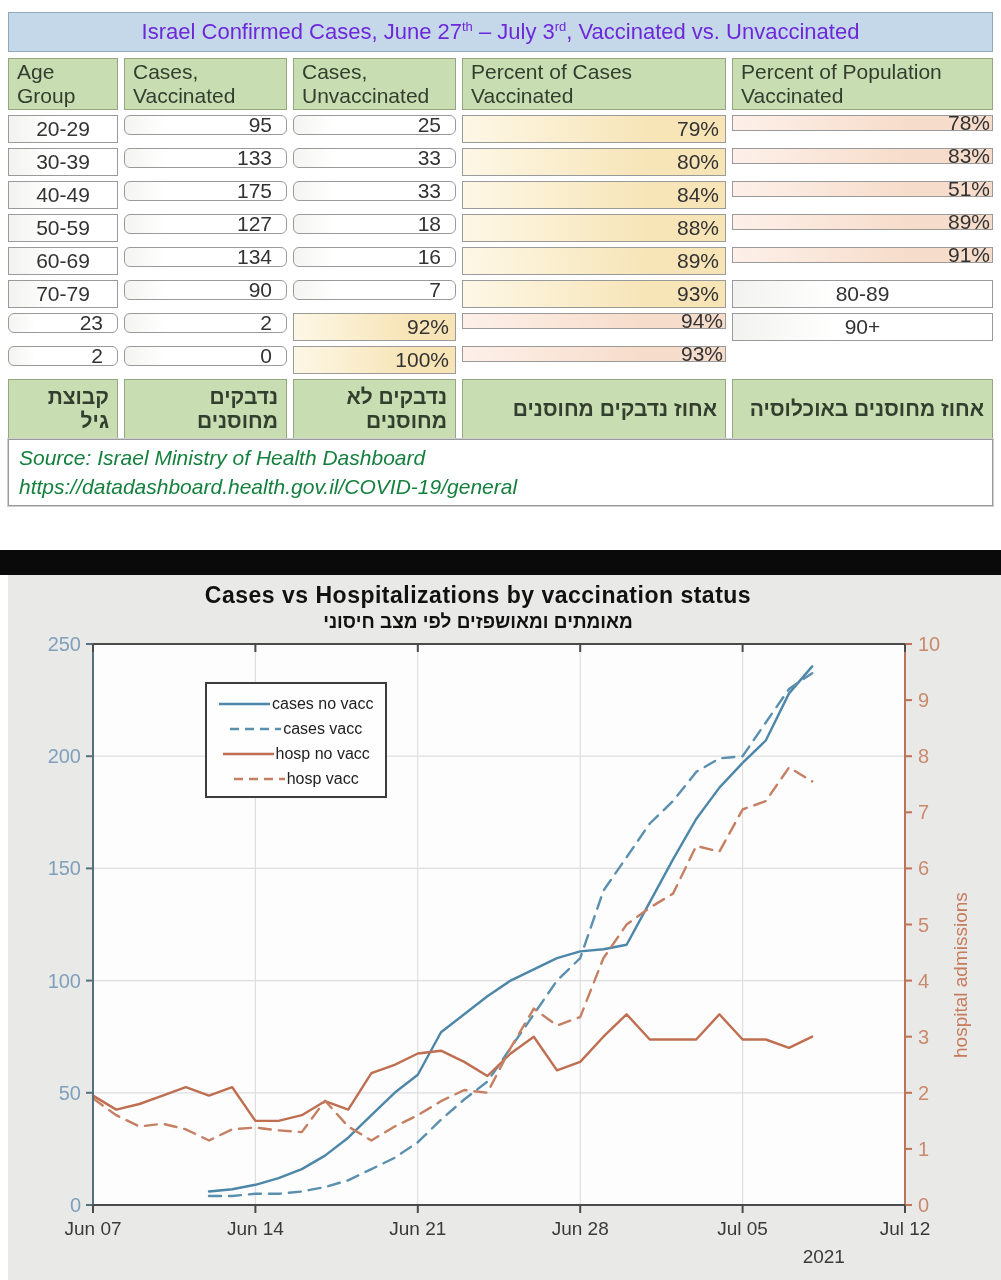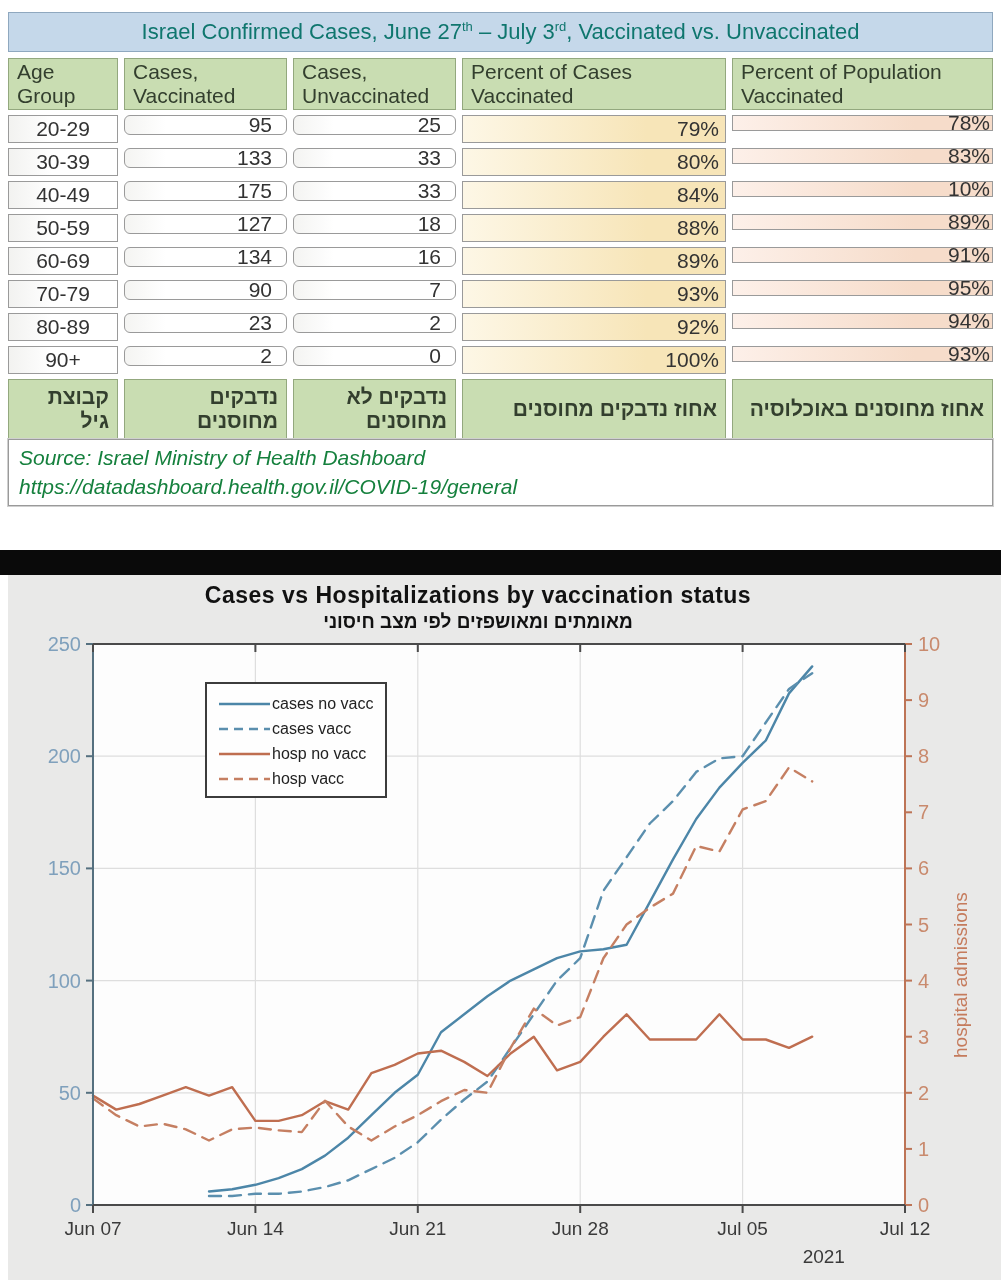--- a/index.html
+++ b/index.html
@@ -1,20 +1,20 @@
 <!DOCTYPE html>
 <html><head>
 <meta charset="utf-8">
 <style>
   html,body{margin:0;padding:0;background:#fff;}
   .page{position:relative;width:1001px;height:1280px;overflow:hidden;background:#fff;
         font-family:"Liberation Sans","DejaVu Sans",sans-serif;color:#333;}
   
   .table-wrap{position:absolute;left:8px;top:12px;width:985px;}
-  .band{box-sizing:border-box;border:1px solid #8fa8bf;background:#c5d8ea;color:#0f766e;
+  .band{box-sizing:border-box;border:1px solid #8fa8bf;background:#c5d8ea;color:#6d28d9;
         text-align:center;font-size:22px;padding:6px 4px;margin-bottom:6px;}
   .band .sup{font-size:13px;vertical-align:super;}
   .tgrid{display:grid;grid-template-columns:110px 163px 163px 264px 1fr;
          column-gap:6px;row-gap:5px;}
   .cell{box-sizing:border-box;border:1px solid #9a9a9a;font-size:21px;line-height:1.15;
         padding:2px 8px;background:#fff;overflow:hidden;}
   .hcell{background:#c9ddb2;border-color:#93a87e;color:#333f2e;height:52px;
          display:flex;flex-direction:column;justify-content:center;}
   .c-age{text-align:right;background:linear-gradient(90deg,#f2f2f0,#ffffff 40%);height:28px;
          display:flex;align-items:center;justify-content:center;}
@@ -35,21 +35,21 @@
   
   .chart-panel{position:absolute;left:8px;top:575px;width:993px;height:789px;background:#e9e9e8;padding-left:38px;}
   .chart-title{position:absolute;left:0;top:7px;width:940px;text-align:center;
                font-size:23px;font-weight:bold;color:#111;letter-spacing:0.5px;}
   .chart-subtitle{position:absolute;left:0;top:36px;width:940px;text-align:center;direction:rtl;
                font-size:19px;font-weight:bold;color:#111;}
   #chart-svg{position:absolute;left:0;top:0;}
   #chart-svg text{font-family:"Liberation Sans","DejaVu Sans",sans-serif;}
   .legend{position:absolute;left:197px;top:107px;background:#fefefe;border:2px solid #3c3c3c;
           padding:7px 12px 5px 10px;}
-  .legend-item{display:flex;align-items:center;height:25px;}
+  .legend-item{display:flex;align-items:center;height:25px;justify-content:center;}
   .legend-item span{font-size:16px;color:#222;white-space:nowrap;}
   .ylabel-right{position:absolute;left:938px;top:215px;height:370px;width:30px;
           display:flex;align-items:center;justify-content:center;
           writing-mode:vertical-rl;transform:rotate(180deg);
           color:#c57b5c;font-size:19px;}
 </style>
 </head>
 <body>
 
 <div class="page">
@@ -89,36 +89,35 @@
         <div class="cell c-pctp">78%</div>
         <div class="cell c-age">30-39</div>
         <div class="cell c-num">133</div>
         <div class="cell c-num">33</div>
         <div class="cell c-pcts">80%</div>
         <div class="cell c-pctp">83%</div>
         <div class="cell c-age">40-49</div>
         <div class="cell c-num">175</div>
         <div class="cell c-num">33</div>
         <div class="cell c-pcts">84%</div>
-        <div class="cell c-pctp">10%</div>
+        <div class="cell c-pctp">51%</div>
         <div class="cell c-age">50-59</div>
         <div class="cell c-num">127</div>
         <div class="cell c-num">18</div>
         <div class="cell c-pcts">88%</div>
         <div class="cell c-pctp">89%</div>
         <div class="cell c-age">60-69</div>
         <div class="cell c-num">134</div>
         <div class="cell c-num">16</div>
         <div class="cell c-pcts">89%</div>
         <div class="cell c-pctp">91%</div>
         <div class="cell c-age">70-79</div>
         <div class="cell c-num">90</div>
         <div class="cell c-num">7</div>
         <div class="cell c-pcts">93%</div>
-        <div class="cell c-pctp">95%</div>
         <div class="cell c-age">80-89</div>
         <div class="cell c-num">23</div>
         <div class="cell c-num">2</div>
         <div class="cell c-pcts">92%</div>
         <div class="cell c-pctp">94%</div>
         <div class="cell c-age">90+</div>
         <div class="cell c-num">2</div>
         <div class="cell c-num">0</div>
         <div class="cell c-pcts">100%</div>
         <div class="cell c-pctp">93%</div>

